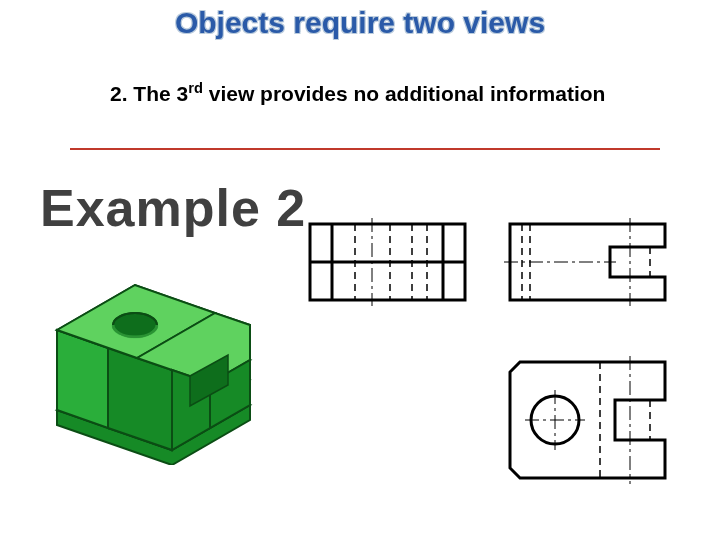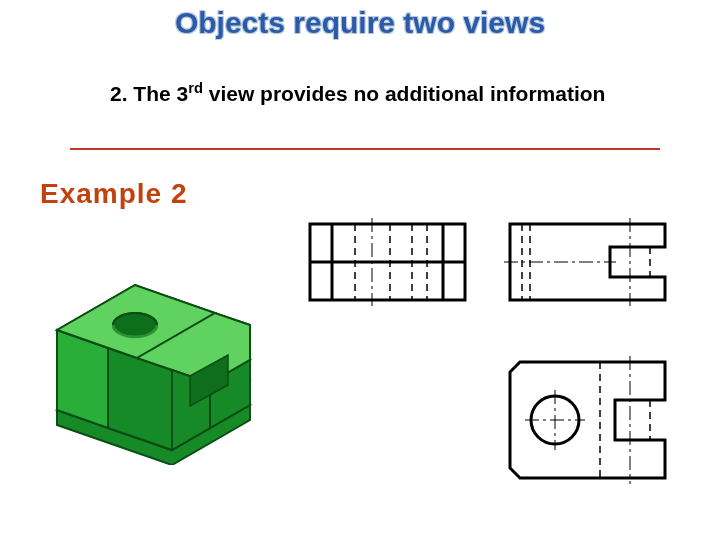--- a/index.html
+++ b/index.html
@@ -40,23 +40,23 @@
     top: 148px;
     left: 70px;
     width: 590px;
     height: 0;
     border-top: 2px solid #c0392b;
   }
   .example-label {
     position: absolute;
     top: 178px;
     left: 40px;
-    font-size: 28px;
+    font-size: 52px;
     font-weight: bold;
-    color: #c2410c;
+    color: #404040;
     letter-spacing: 1px;
   }
   .iso {
     position: absolute;
     top: 255px;
     left: 40px;
   }
   .ortho {
     position: absolute;
   }

